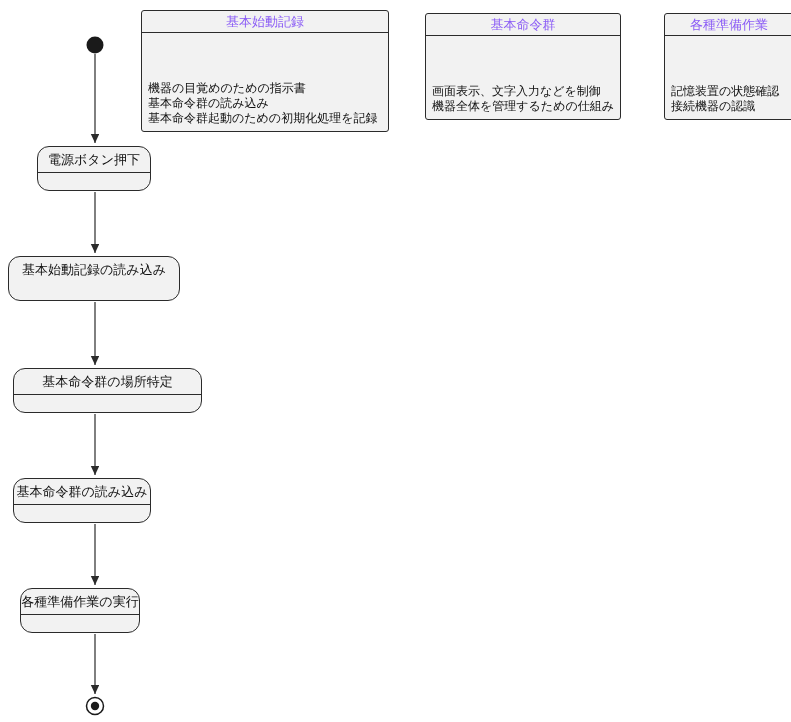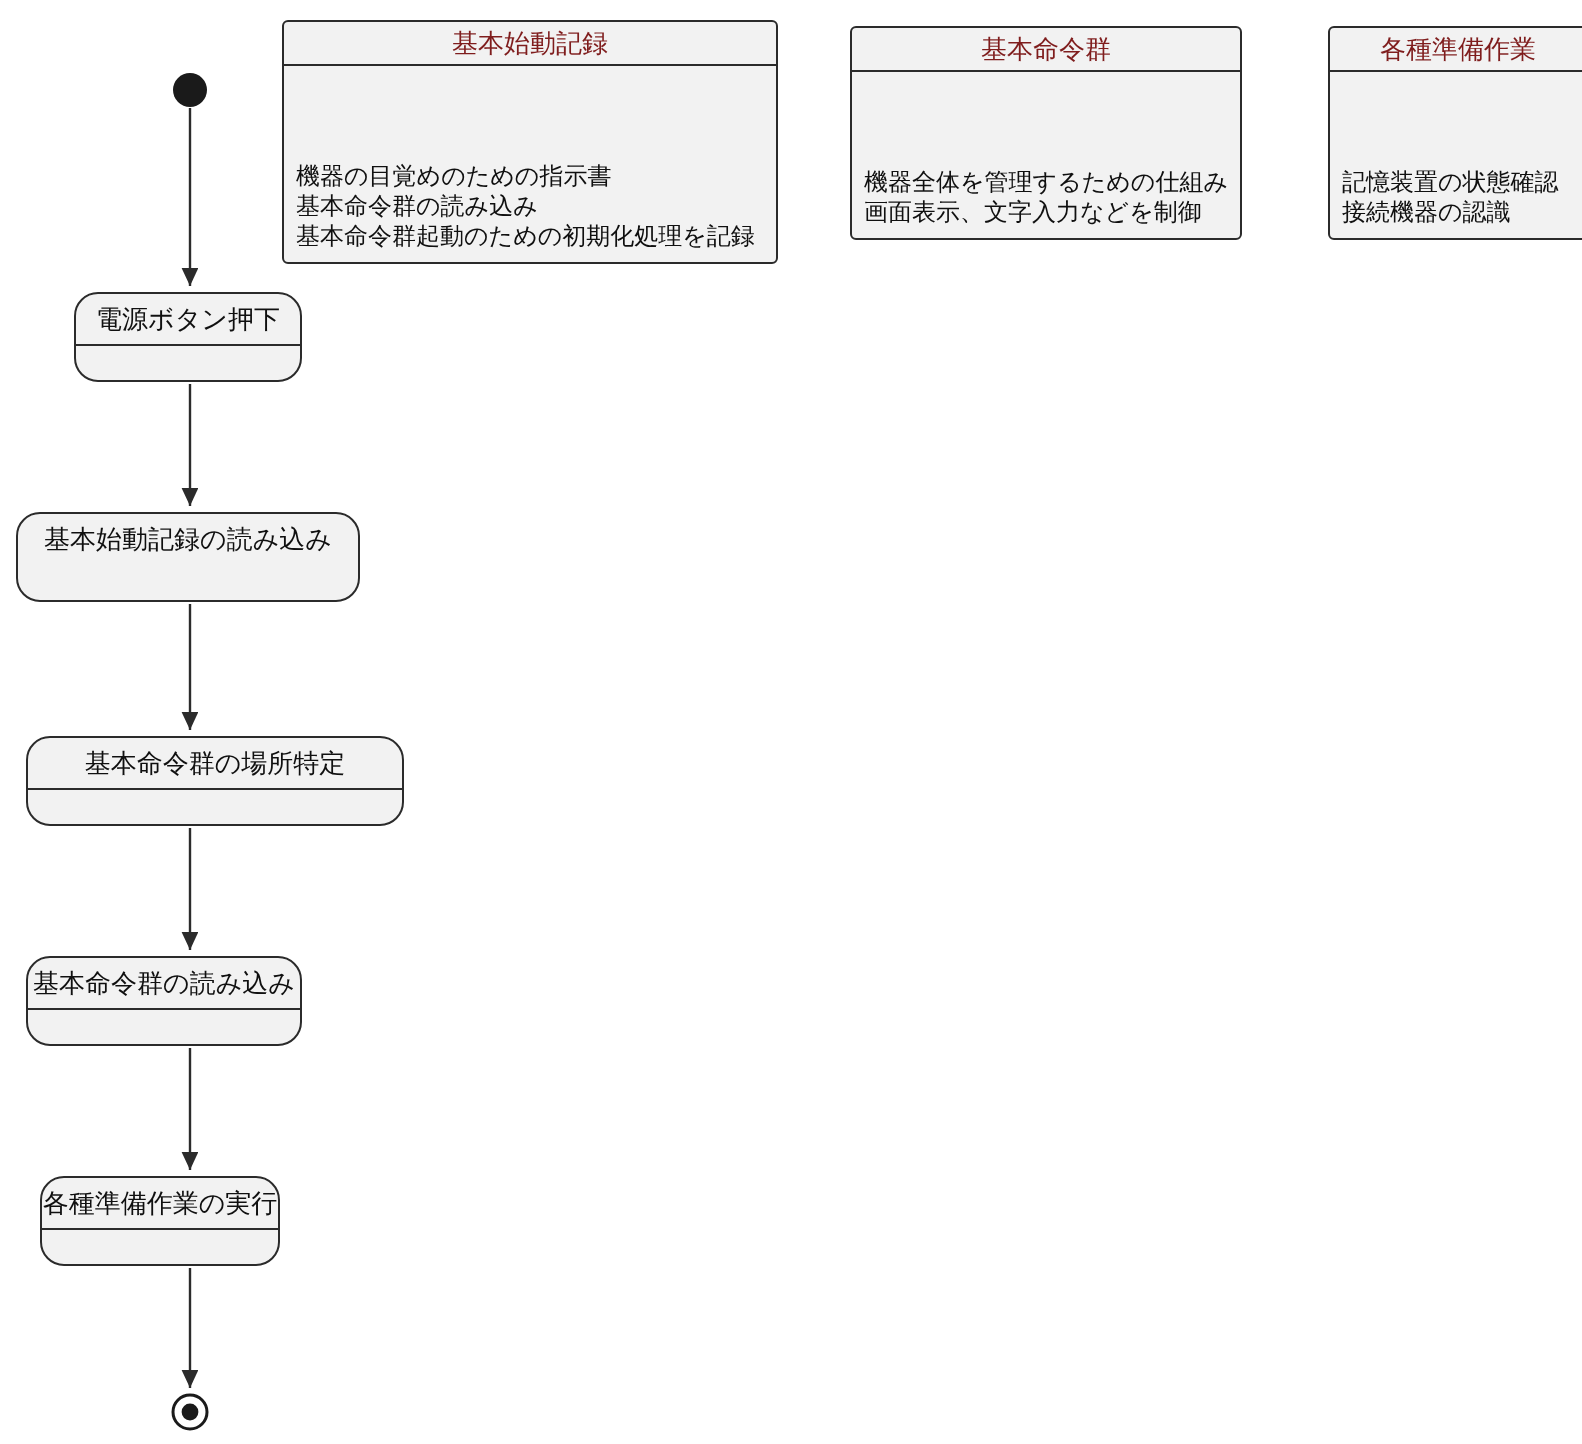--- a/index.html
+++ b/index.html
@@ -43,21 +43,21 @@
     border: 1px solid #2b2b2b;
     border-radius: 3px;
     box-sizing: border-box;
   }
   .note .title {
     height: 21px;
     display: flex;
     align-items: center;
     justify-content: center;
     font-size: 13px;
-    color: #7f1d1d;
+    color: #8b5cf6;
     white-space: nowrap;
   }
   .note .divider { height: 0; border-top: 1px solid #2b2b2b; }
   .note .body {
     padding: 4px 6px 5px 6px;
     font-size: 12px;
     line-height: 15px;
     color: #101010;
     white-space: nowrap;
     margin-top: 44px;
@@ -95,22 +95,22 @@
       <div>機器の目覚めのための指示書</div>
       <div>基本命令群の読み込み</div>
       <div>基本命令群起動のための初期化処理を記録</div>
     </div>
   </div>
 
   <div class="note" style="left:425px; top:13px; width:196px;">
     <div class="title">基本命令群</div>
     <div class="divider"></div>
     <div class="body">
+      <div>画面表示、文字入力などを制御</div>
       <div>機器全体を管理するための仕組み</div>
-      <div>画面表示、文字入力などを制御</div>
     </div>
   </div>
 
   <div class="note" style="left:664px; top:13px; width:130px;">
     <div class="title">各種準備作業</div>
     <div class="divider"></div>
     <div class="body">
       <div>記憶装置の状態確認</div>
       <div>接続機器の認識</div>
     </div>

